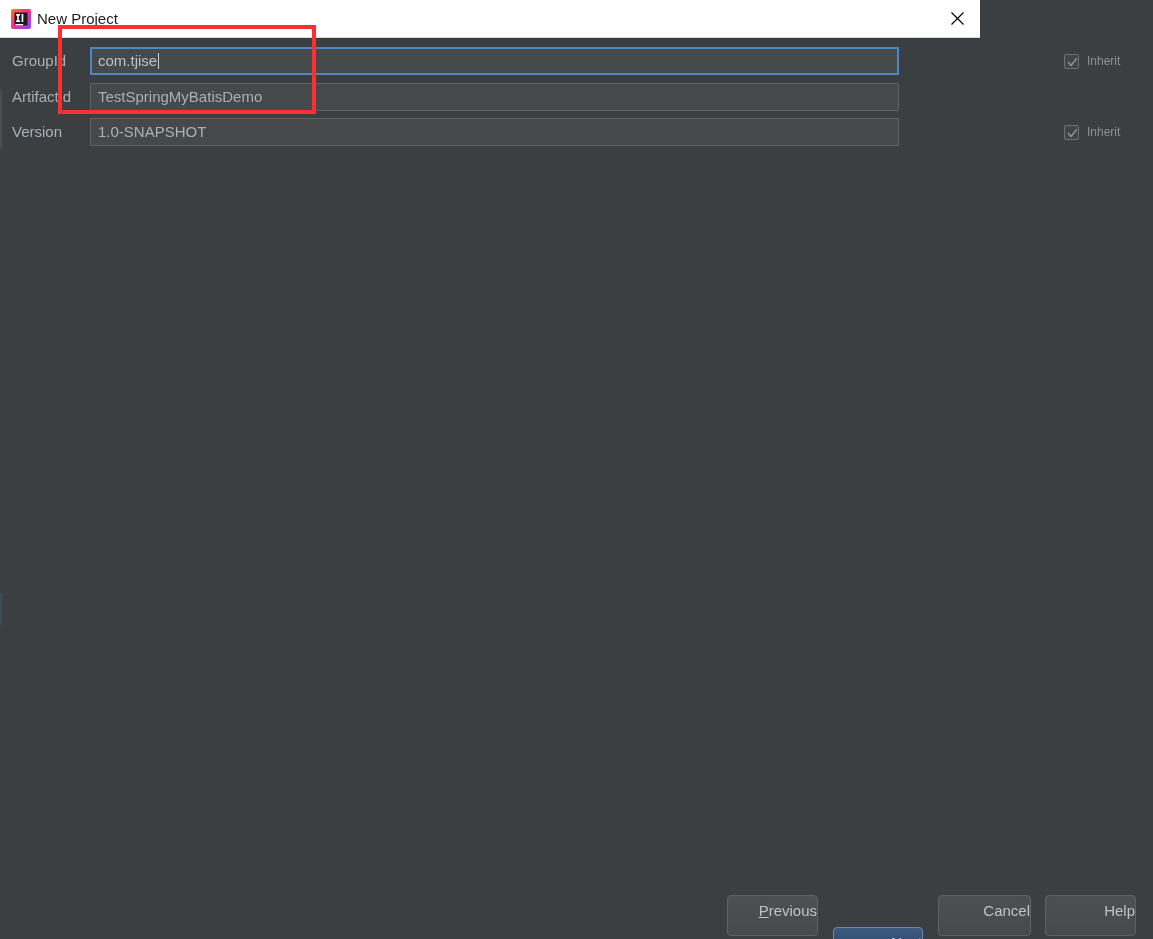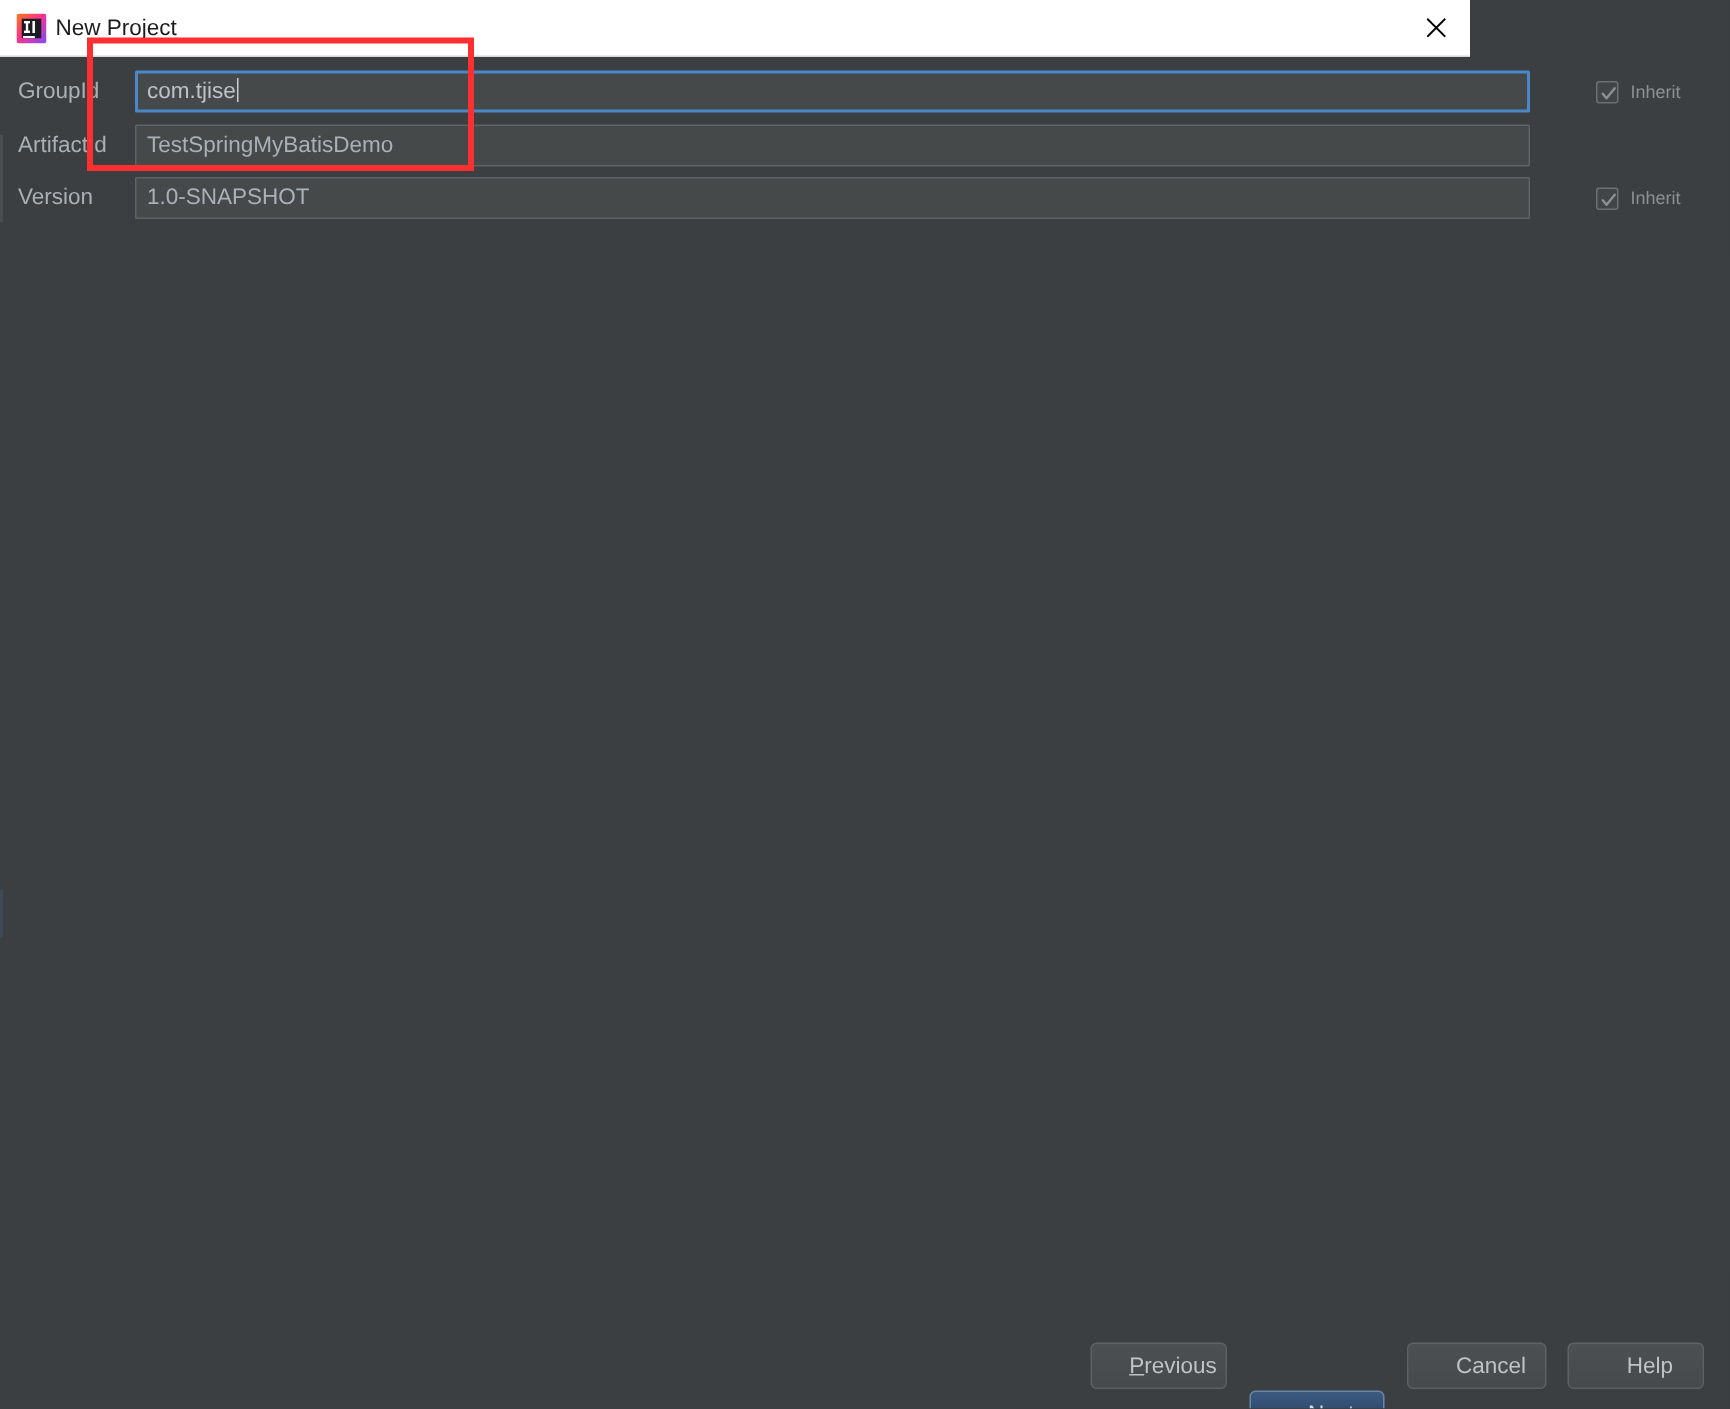--- a/index.html
+++ b/index.html
@@ -98,21 +98,21 @@
     line-height: 28px;
     font-size: 15px;
     color: #a9b0b6;
     white-space: nowrap;
   }
 
   .text-field {
     position: absolute;
     left: 90px;
     top: 0;
-    width: 930px;
+    width: 809px;
     height: 28px;
     box-sizing: border-box;
     background: #45494a;
     border: 1px solid #5e6364;
     border-radius: 1px;
     font-size: 15px;
     color: #a9b0b6;
     line-height: 26px;
     padding: 0 0 0 7px;
     white-space: nowrap;
@@ -169,29 +169,29 @@
   .button-bar {
     position: absolute;
     left: 0;
     top: 857px;
     width: 1153px;
     height: 44px;
   }
   .btn {
     position: absolute;
     top: 0;
-    height: 31px;
+    height: 41px;
     box-sizing: border-box;
     border: 1px solid #5e6264;
     border-radius: 4px;
     background: linear-gradient(to bottom, #4c5052 0%, #464a4c 100%);
     color: #bdc3c7;
     font-size: 15px;
     line-height: 29px;
-    text-align: center;
+    text-align: right;
     white-space: nowrap;
     cursor: default;
     padding-left: 19px;
   }
   .btn-previous { left: 727px; width: 91px; }
   .btn-next {
     left: 833px; width: 90px;
     background: linear-gradient(to bottom, #3c5a80 0%, #22375a 100%);
     border: 1px solid #6a87ab;
     color: #d6dde3;

